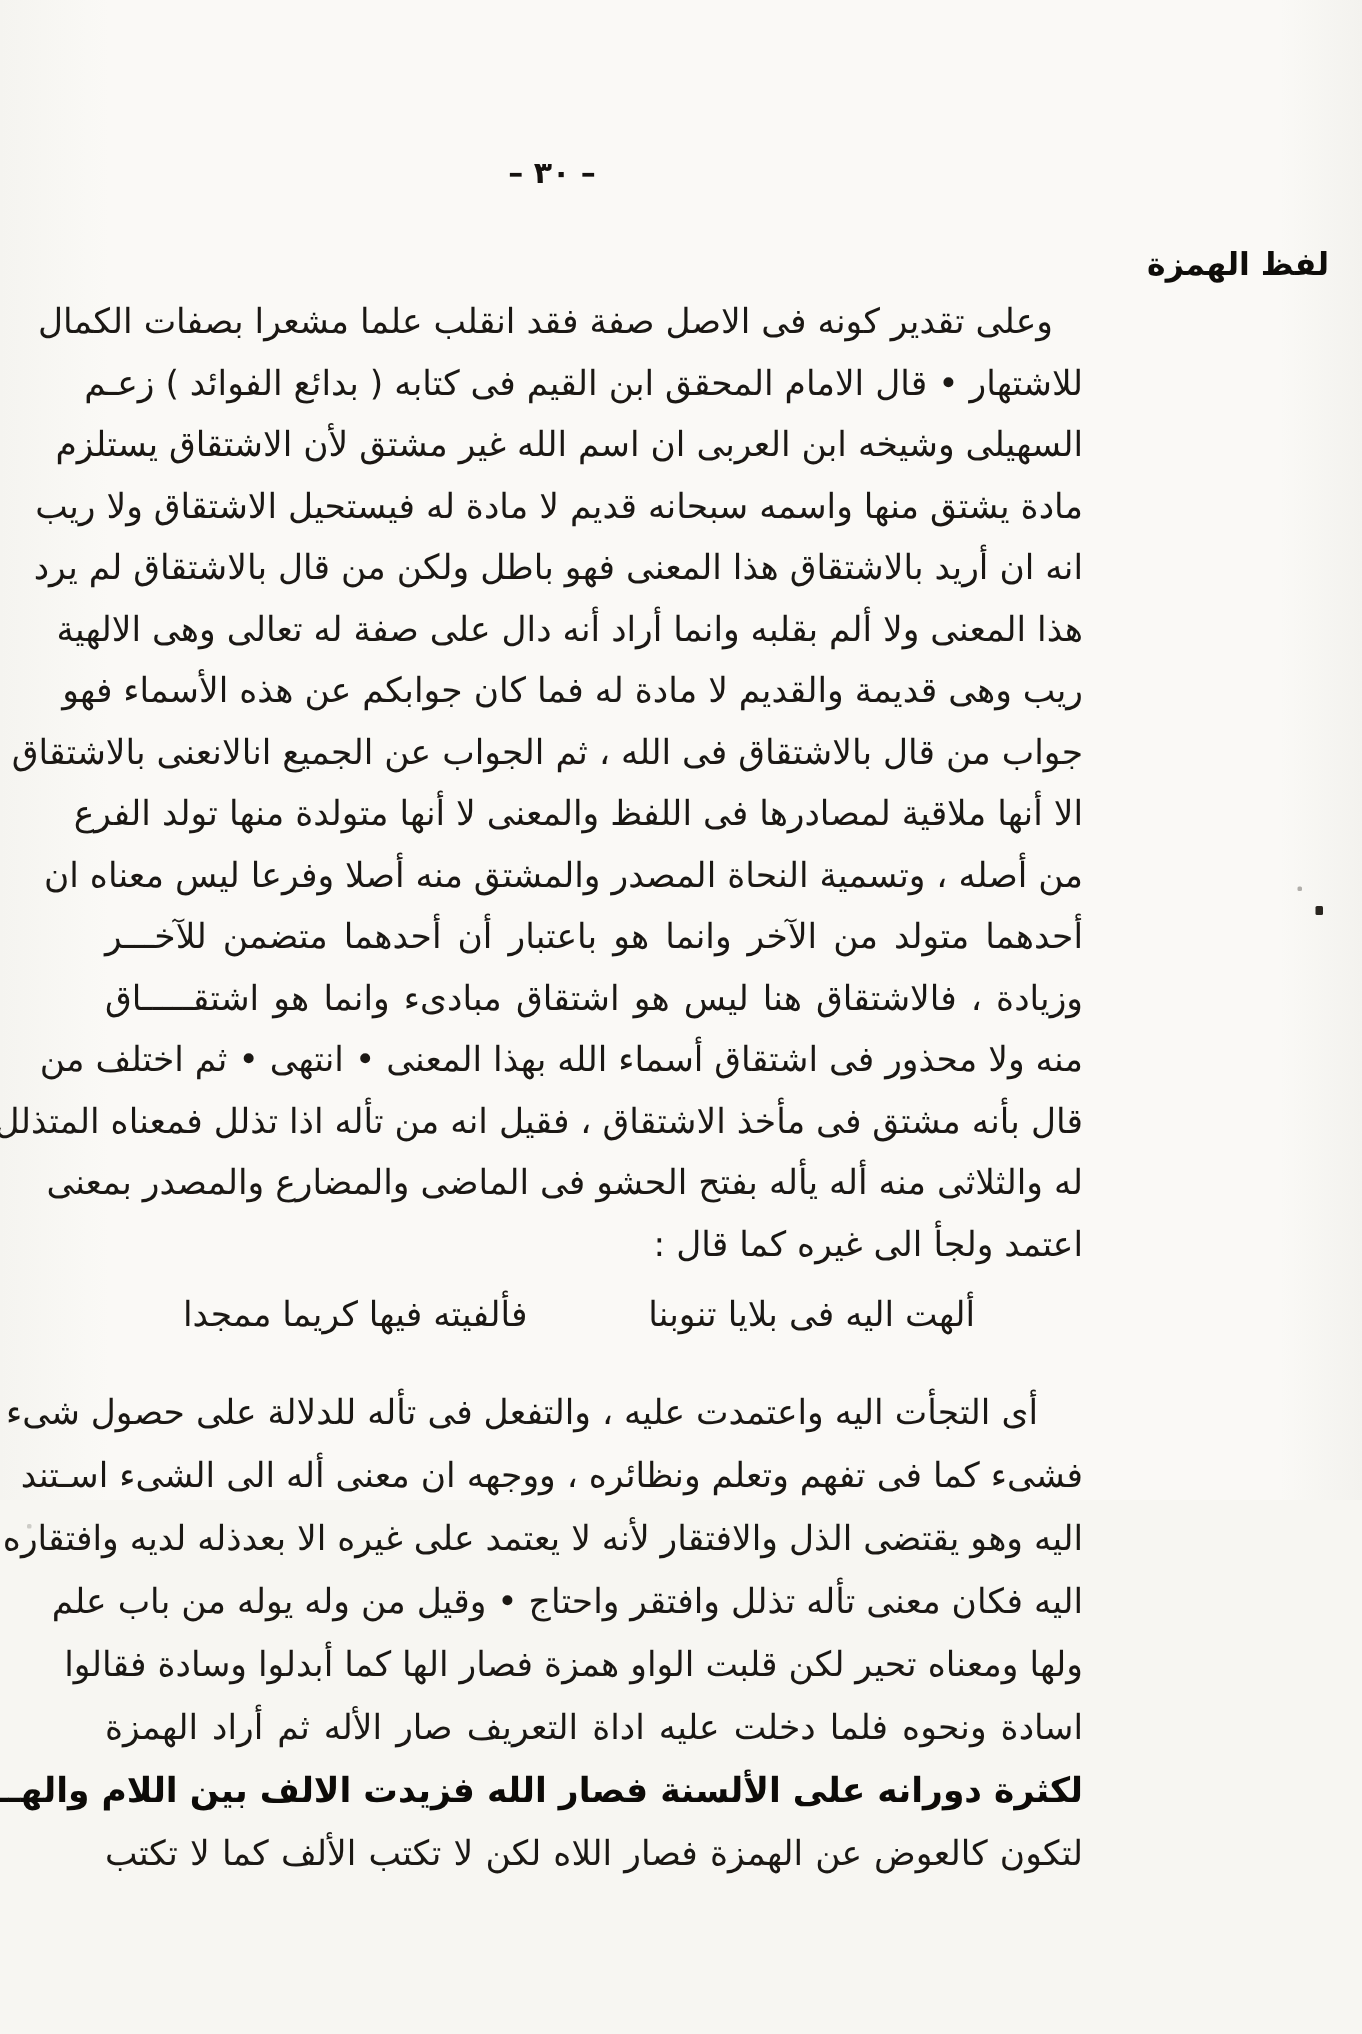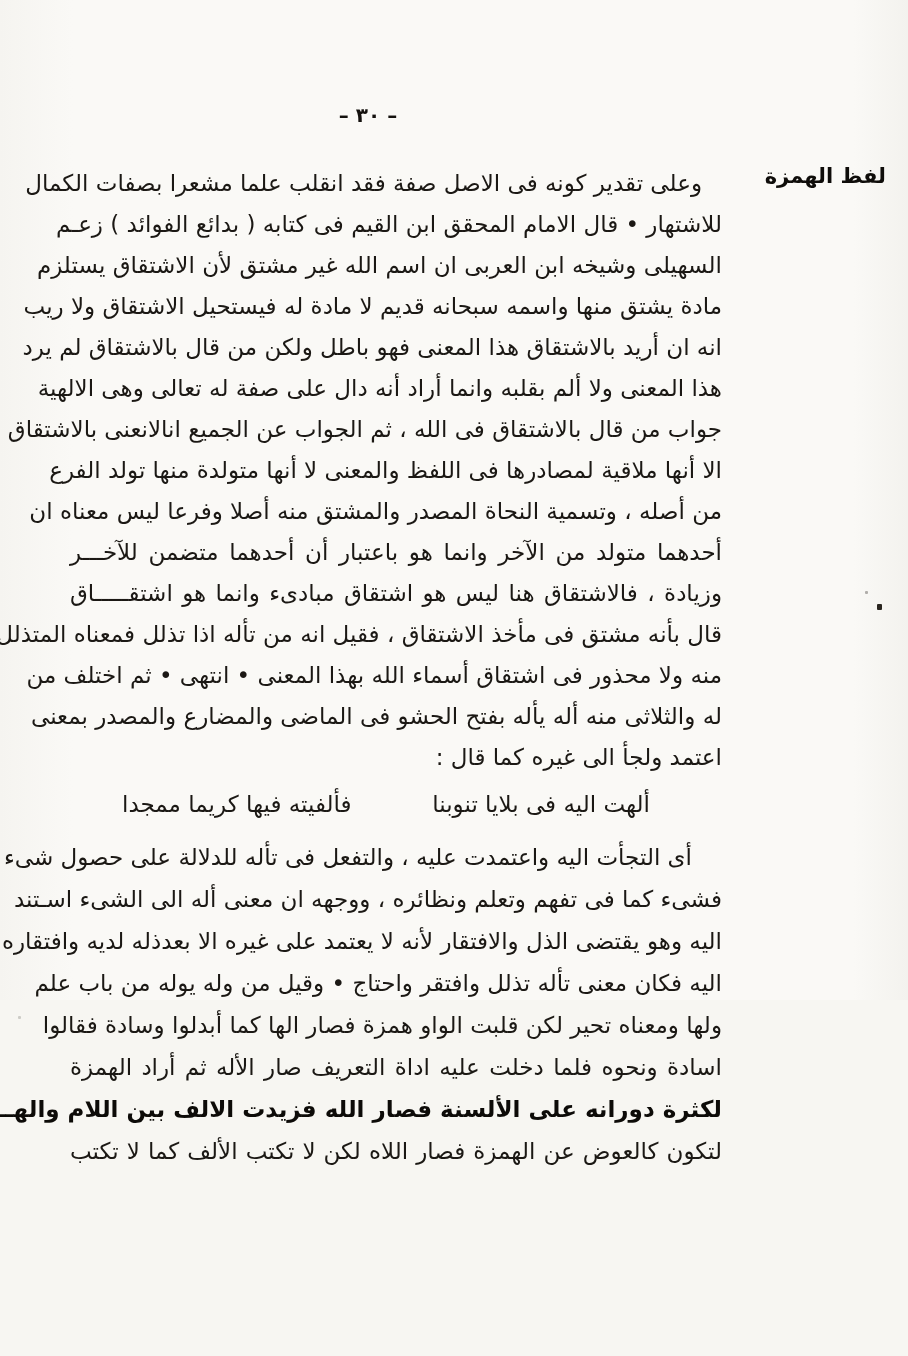--- a/index.html
+++ b/index.html
@@ -60,42 +60,42 @@
     height: 41px;
     text-align: justify;
     text-align-last: justify;
     white-space: nowrap;
     color: #1b1814;
   }
   .p2 .line {
     line-height: 42px;
     height: 42px;
   }
-  .line.indent-sm { padding-right: 20px; }
+  .line.indent-sm { padding-right: 20px; margin-top: 32px; }
   .line.indent-md { padding-right: 30px; }
   .line.no-justify {
     text-align-last: right;
   }
   .line.bold {
     font-weight: bold;
     color: #0d0b08;
   }
   .verse {
     display: flex;
     direction: rtl;
     justify-content: space-between;
     padding-right: 72px;
     padding-left: 52px;
     height: 48px;
     line-height: 48px;
     font-size: 23px;
     margin-top: 2px;
   }
   .p2 {
-    margin-top: 8px;
+    margin-top: 20px;
   }
   .speck {
     position: absolute;
     background: #2a2620;
     border-radius: 1px;
   }
   .speck.s1 { left: 877px; top: 604px; width: 5px; height: 6px; }
   .speck.s2 { left: 865px; top: 591px; width: 3px; height: 3px; opacity: .35; }
   .speck.s3 { left: 18px;  top: 1016px; width: 3px; height: 3px; opacity: .2; }
 </style>
@@ -110,27 +110,28 @@
 
   <div class="text-block">
 
     <div class="para p1">
       <div class="line indent-sm">وعلى تقدير كونه فى الاصل صفة فقد انقلب علما مشعرا بصفات الكمال</div>
       <div class="line">للاشتهار • قال الامام المحقق ابن القيم فى كتابه ( بدائع الفوائد ) زعـم</div>
       <div class="line">السهيلى وشيخه ابن العربى ان اسم الله غير مشتق لأن الاشتقاق يستلزم</div>
       <div class="line">مادة يشتق منها واسمه سبحانه قديم لا مادة له فيستحيل الاشتقاق ولا ريب</div>
       <div class="line">انه ان أريد بالاشتقاق هذا المعنى فهو باطل ولكن من قال بالاشتقاق لم يرد</div>
       <div class="line">هذا المعنى ولا ألم بقلبه وانما أراد أنه دال على صفة له تعالى وهى الالهية</div>
+      <div class="line">ريب وهى قديمة والقديم لا مادة له فما كان جوابكم عن هذه الأسماء فهو</div>
       <div class="line">جواب من قال بالاشتقاق فى الله ، ثم الجواب عن الجميع انالانعنى بالاشتقاق</div>
       <div class="line">الا أنها ملاقية لمصادرها فى اللفظ والمعنى لا أنها متولدة منها تولد الفرع</div>
       <div class="line">من أصله ، وتسمية النحاة المصدر والمشتق منه أصلا وفرعا ليس معناه ان</div>
       <div class="line">أحدهما متولد من الآخر وانما هو باعتبار أن أحدهما متضمن للآخـــر</div>
       <div class="line">وزيادة ، فالاشتقاق هنا ليس هو اشتقاق مبادىء وانما هو اشتقـــــاق</div>
+      <div class="line">منه ولا محذور فى اشتقاق أسماء الله بهذا المعنى • انتهى • ثم اختلف من</div>
       <div class="line">قال بأنه مشتق فى مأخذ الاشتقاق ، فقيل انه من تأله اذا تذلل فمعناه المتذلل</div>
-      <div class="line">منه ولا محذور فى اشتقاق أسماء الله بهذا المعنى • انتهى • ثم اختلف من</div>
       <div class="line">له والثلاثى منه أله يأله بفتح الحشو فى الماضى والمضارع والمصدر بمعنى</div>
       <div class="line no-justify">اعتمد ولجأ الى غيره كما قال :</div>
     </div>
 
     <div class="verse">
       <span>ألهت اليه فى بلايا تنوبنا</span>
       <span>فألفيته فيها كريما ممجدا</span>
     </div>
 
     <div class="para p2">

